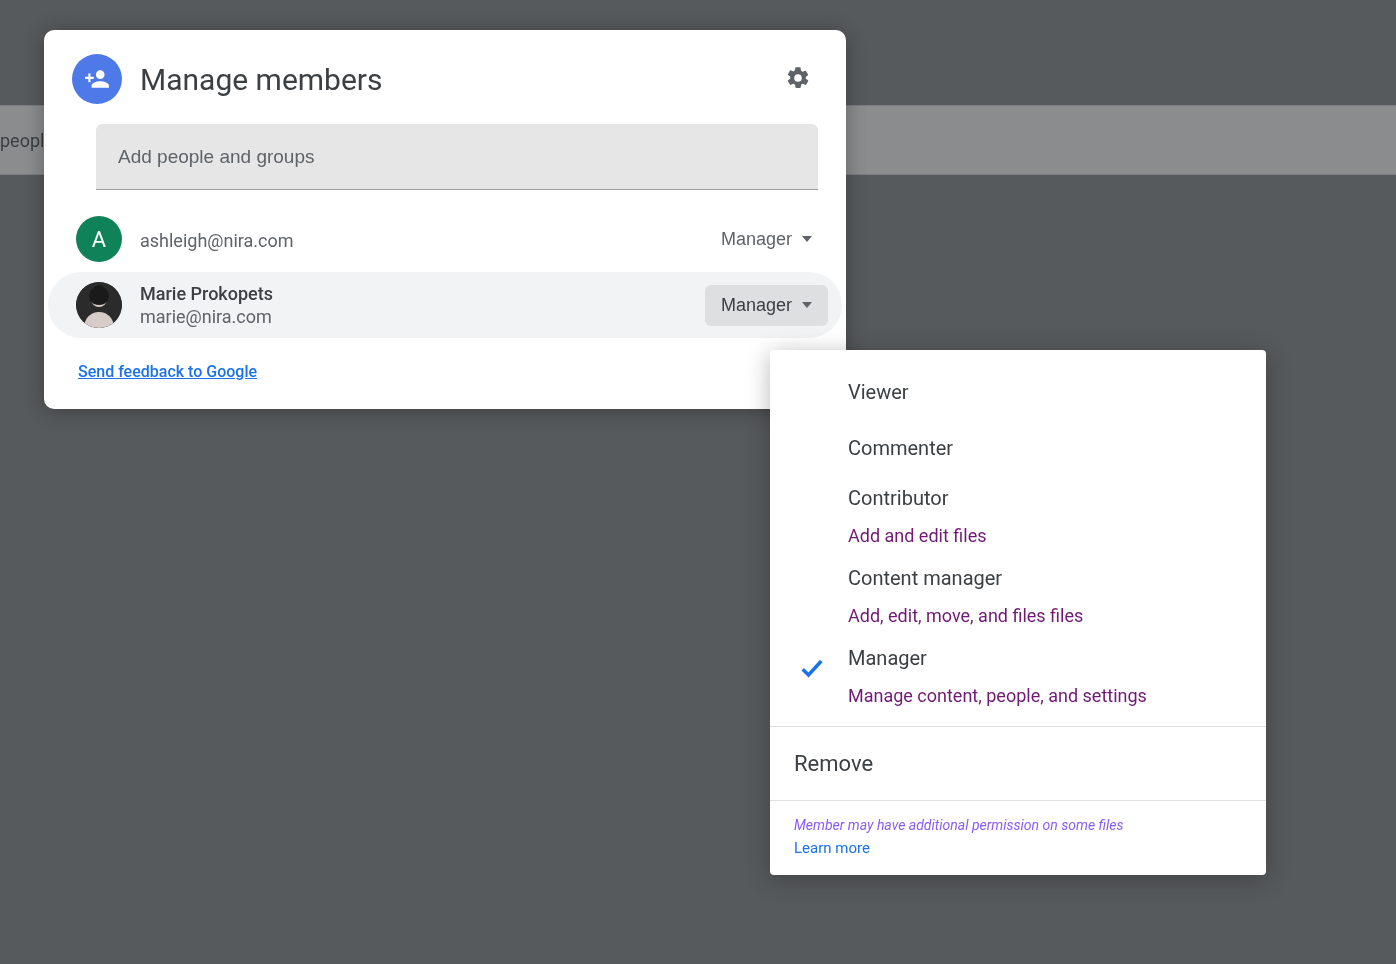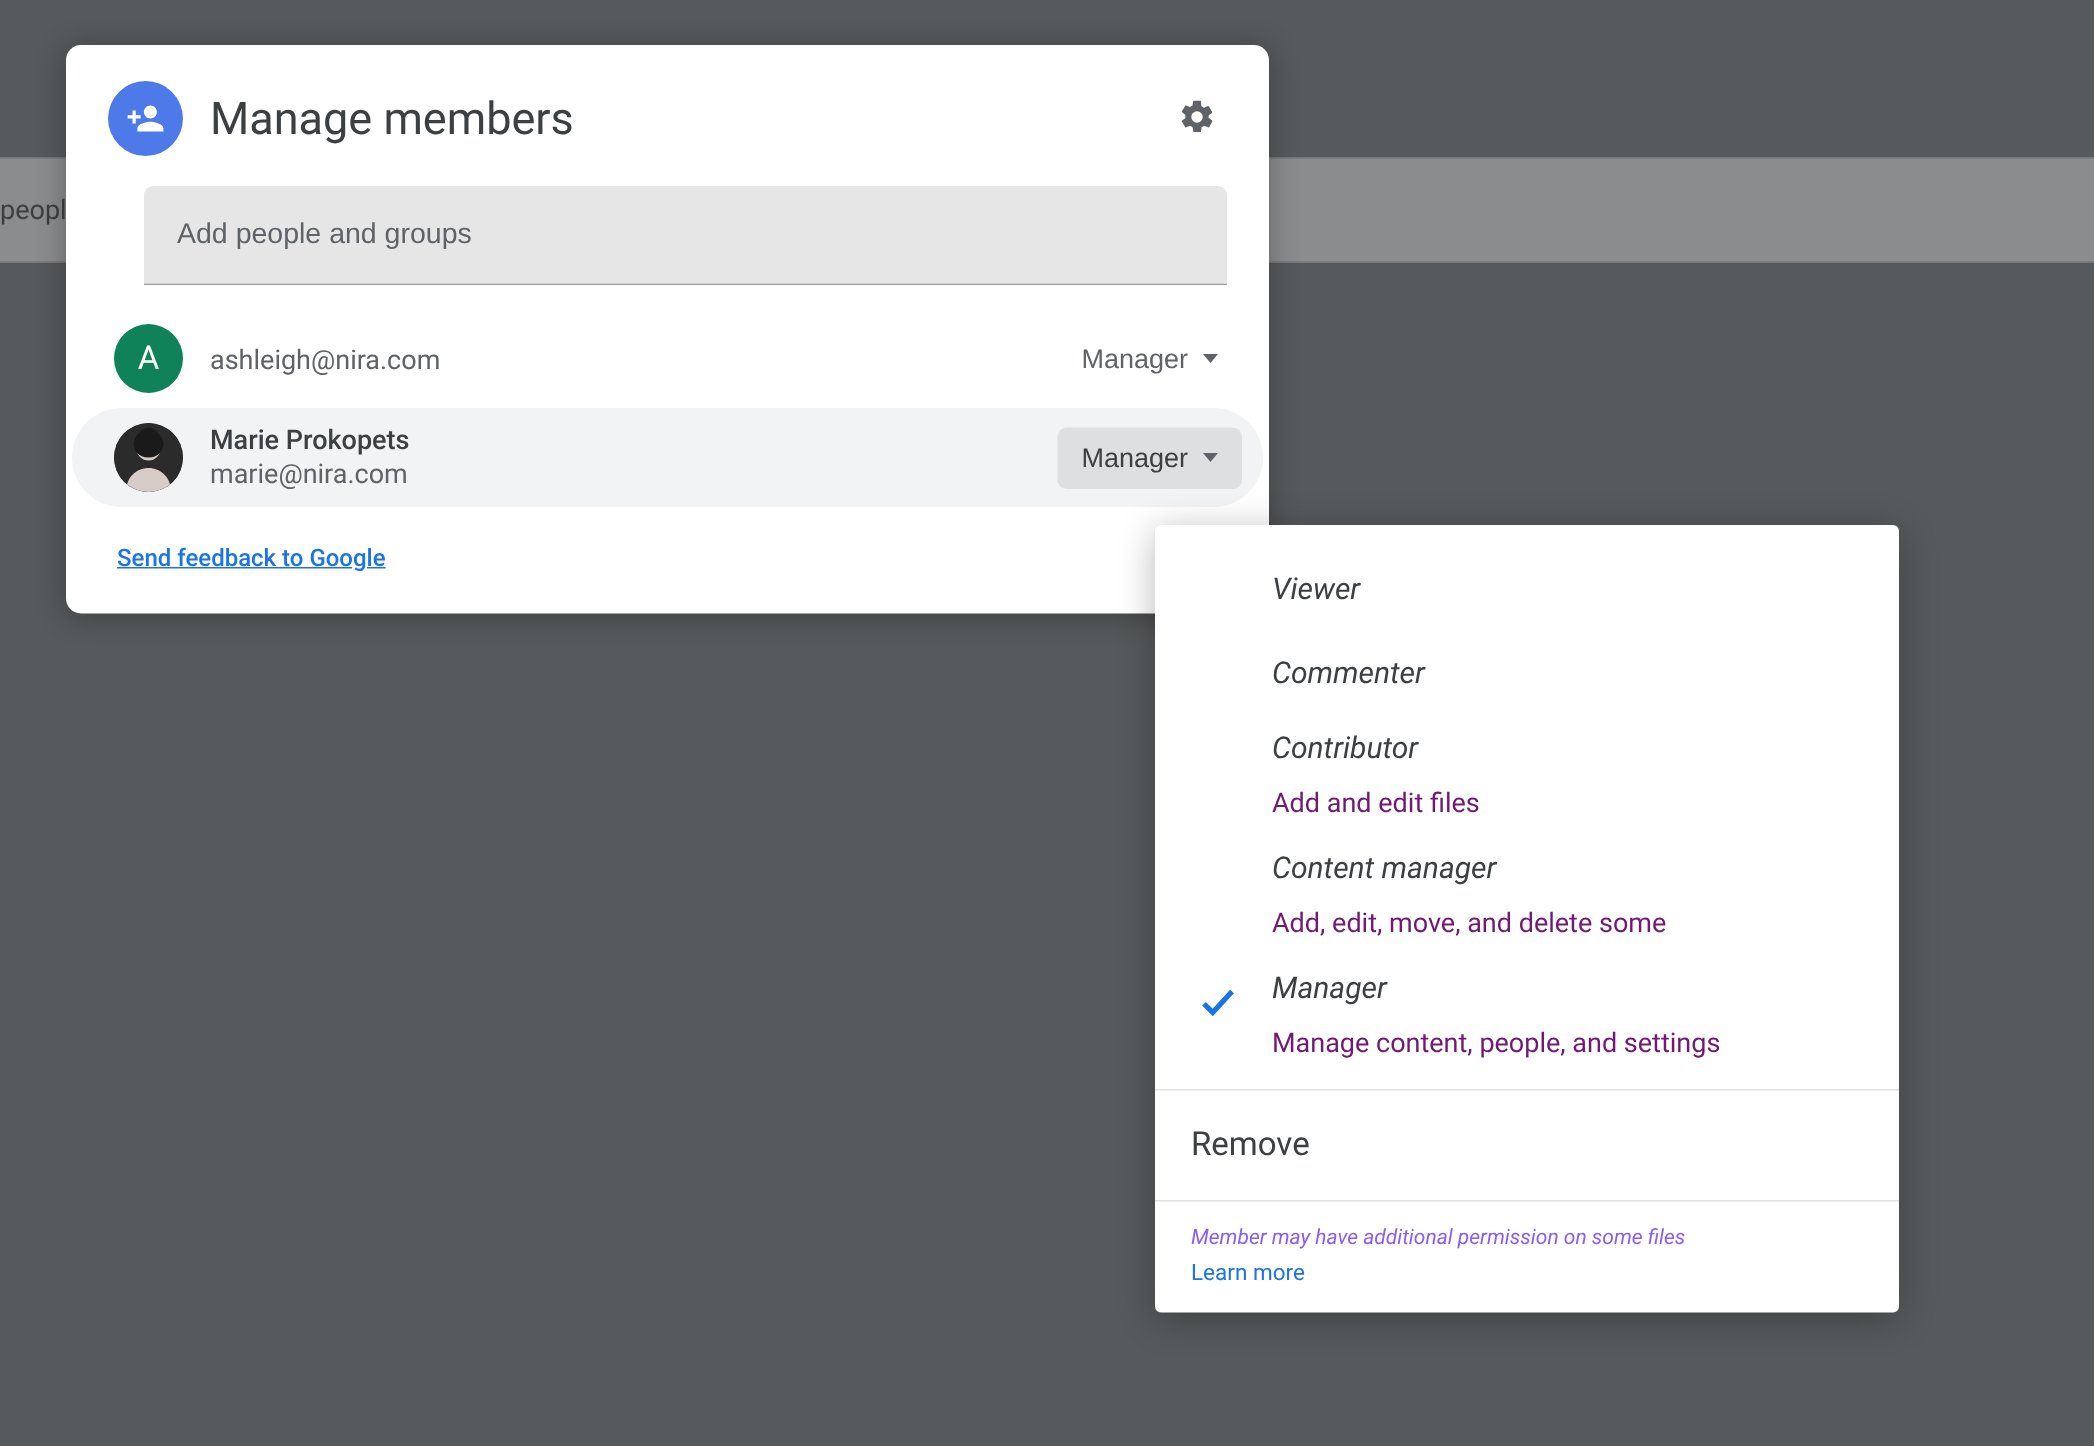--- a/index.html
+++ b/index.html
@@ -172,21 +172,21 @@
     padding: 16px 24px 16px 78px;
     position: relative;
     cursor: pointer;
   }
   .dd-item .check {
     position: absolute;
     left: 28px;
     top: 18px;
   }
   .dd-item .check svg { width: 28px; height: 28px; stroke: #1a73e8; stroke-width: 3; fill: none; }
-  .dd-label { font-size: 20px; color: #3c4043; font-style: italic; }
+  .dd-label { font-size: 20px; color: #3c4043; }
   .dd-sub { font-size: 18px; color: #701a75; margin-top: 15px; }
   .dd-item.tight { padding-top: 10px; padding-bottom: 10px; }
   .dd-divider { height: 1px; background: #e0e0e0; margin: 10px 0 0 0; }
   .dd-remove {
     padding: 24px 24px 24px 24px;
     font-size: 22px;
     color: #3c4043;
     cursor: pointer;
   }
   .dd-footer {
@@ -267,21 +267,21 @@
   </div>
   <div class="dd-item">
     <div class="dd-label">Commenter</div>
   </div>
   <div class="dd-item tight">
     <div class="dd-label">Contributor</div>
     <div class="dd-sub">Add and edit files</div>
   </div>
   <div class="dd-item tight">
     <div class="dd-label">Content manager</div>
-    <div class="dd-sub">Add, edit, move, and delete some</div>
+    <div class="dd-sub">Add, edit, move, and files files</div>
   </div>
   <div class="dd-item tight">
     <span class="check">
       <svg viewBox="0 0 24 24">
           <polyline points="4 13 9 18 20 6"></polyline>
         </svg>
     </span>
     <div class="dd-label">Manager</div>
     <div class="dd-sub">Manage content, people, and settings</div>
   </div>

